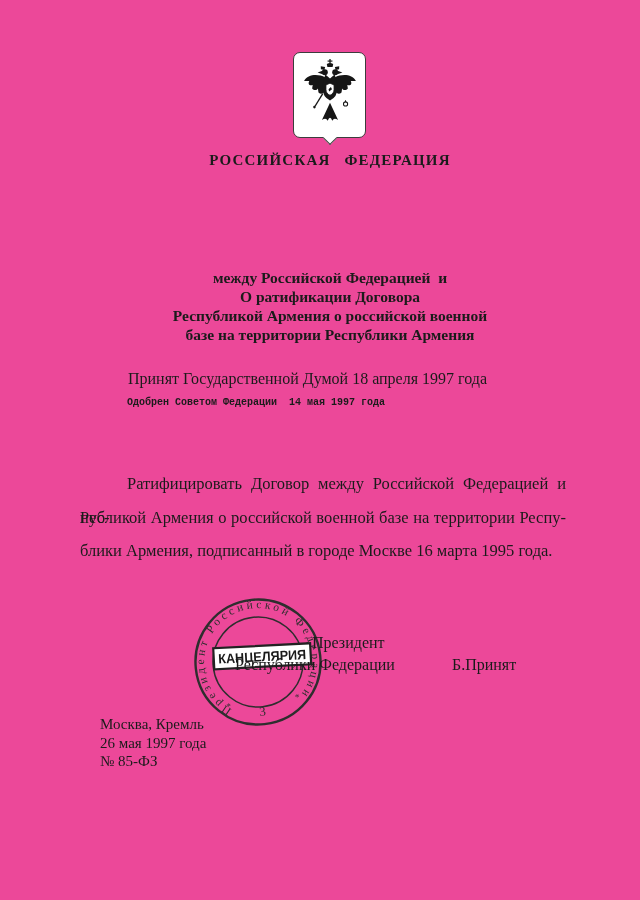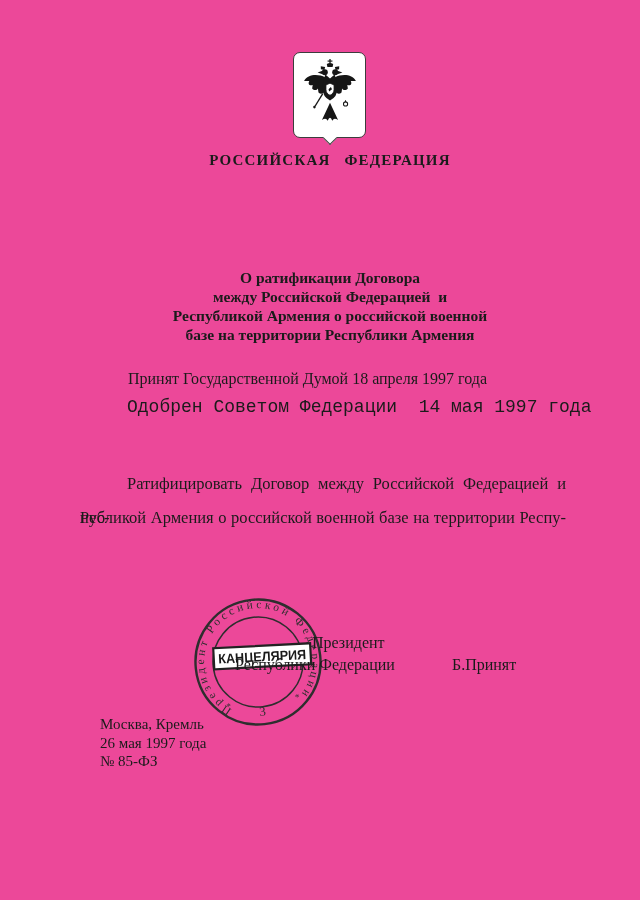--- a/index.html
+++ b/index.html
@@ -15,21 +15,21 @@
   .eagle { display:block; width:58px; height:68px; margin:6px auto 0 auto; }
 
   .centered { position:absolute; left:20px; right:0; text-align:center; }
   .country  { top:152px; font-size:15px; font-weight:bold; letter-spacing:1.2px; word-spacing:9px; }
   .law-type { top:179px; font-size:28px; font-weight:bold; letter-spacing:3.5px; word-spacing:20px; }
   .law-title { top:268px; font-size:15.5px; font-weight:bold; line-height:19px; }
   .law-title div { white-space:pre-wrap; }
 
   .adopted  { position:absolute; left:128px; top:370px; font-size:16px;text-align:right; }
   .approved { position:absolute; left:127px; top:397px; font-family:"Liberation Mono", monospace;
-              font-size:18px; white-space:pre; }
+              font-size:10px; white-space:pre;font-weight:bold; }
 
   .law-body { position:absolute; left:80px; top:467px; width:486px; font-size:16.5px; }
   .law-body .bline { line-height:33.5px; height:33.5px; text-align:justify; text-align-last:justify; }
   .law-body .bline.first { text-indent:47px; }
   .law-body .bline.last  { text-align-last:left; }
 
   .stamp { position:absolute; left:190px; top:594px; width:136px; height:136px; z-index:1; }
 
   .sig-president { position:absolute; left:312px; top:634px; font-size:16px; z-index:2; }
   .sig-country   { position:absolute; left:235px; top:656px; font-size:16px; z-index:2; }
@@ -74,32 +74,33 @@
         <path d="M50 42 L57 45 L57 53 Q57 60 50 63 Q43 60 43 53 L43 45 Z" fill="#ffffff" stroke="#161616" stroke-width="1.4"></path>
         <path d="M47.5 52.5 L51.5 48.5 L53.5 52.5 L48.5 56.5 Z"></path>
       </g>
     </svg>
     <div class="emblem-point"></div>
   </div>
 
   <div class="centered country">РОССИЙСКАЯ ФЕДЕРАЦИЯ</div>
 
   <div class="centered law-title">
+    <div>между Российской Федерацией  и</div>
     <div>О ратификации Договора</div>
-    <div>между Российской Федерацией  и</div>
     <div>Республикой Армения о российской военной</div>
     <div>базе на территории Республики Армения</div>
   </div>
 
   <div class="adopted">Принят Государственной Думой 18 апреля 1997 года</div>
   <div class="approved">Одобрен Советом Федерации  14 мая 1997 года</div>
 
   <div class="law-body">
     <div class="bline first">Ратифицировать Договор между Российской Федерацией и Рес-</div>
     <div class="bline">публикой Армения о российской военной базе на территории Респу-</div>
+    <div class="bline last">блики Армения, подписанный в городе Москве 16 марта 1995 года.</div>
   </div>
 
   <svg class="stamp" viewBox="0 0 136 136">
     <g transform="rotate(-6 68 68)">
       <circle cx="68" cy="68" r="62.5" fill="none" stroke="#2e2e2e" stroke-width="2.4"></circle>
       <circle cx="68" cy="68" r="45" fill="none" stroke="#2e2e2e" stroke-width="1.5"></circle>
       <path id="ringpath" d="M37 112.2 A54 54 0 1 1 99 112.2" fill="none" stroke="none"></path>
       <text font-size="11.5" font-family="Liberation Serif, serif" fill="#2e2e2e" letter-spacing="1.5">
         <textPath href="#ringpath" textLength="262">Президент Российской Федерации</textPath>
       </text>

